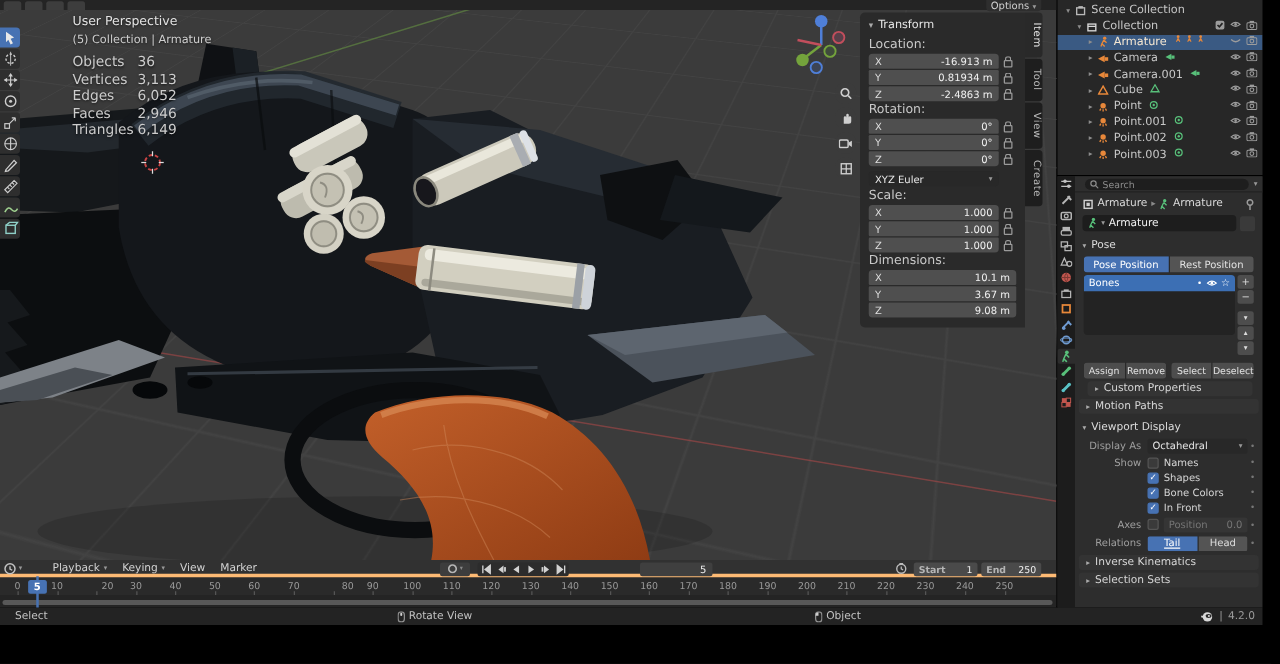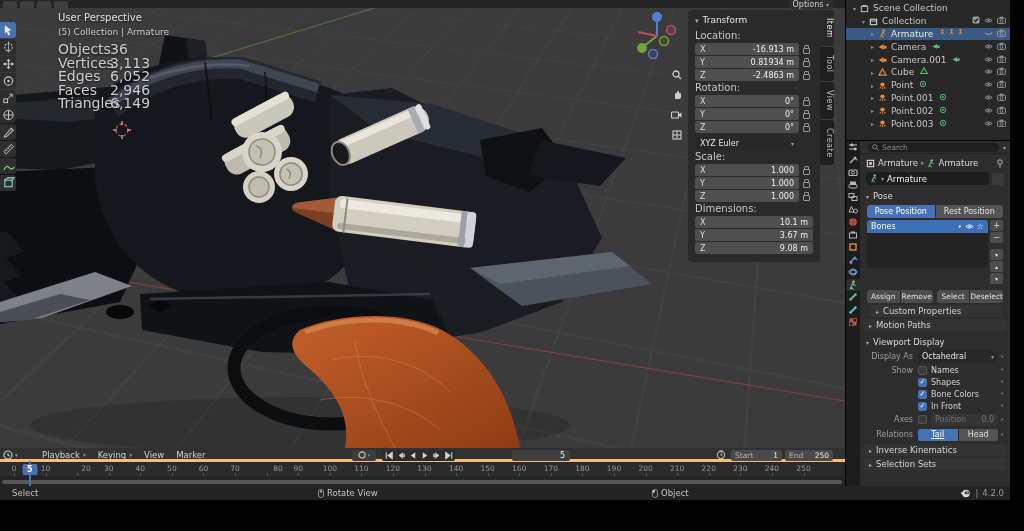--- a/index.html
+++ b/index.html
@@ -15,21 +15,21 @@
                  font-size:8px; line-height:9px; background:#2e2e2e; border-radius:0 0 3px 3px; z-index:31; }
   .floor { position:absolute; left:-350px; top:-60px; width:1800px; height:1100px; opacity:.55;
     background-image: repeating-linear-gradient(90deg, #484848 0 1px, transparent 1px 56px),
                       repeating-linear-gradient(0deg, #484848 0 1px, transparent 1px 56px);
     transform: perspective(650px) rotateX(58deg) rotateZ(12deg); transform-origin:55% 10%; }
   .scene-svg { position:absolute; left:0; top:0; z-index:5; }
 
   .vp-overlay { position:absolute; left:58px; top:11px; z-index:20; color:#e2e2e2; font-size:10px; line-height:14px;
                 text-shadow:0 1px 2px rgba(0,0,0,.6); }
   .vp-overlay .ctx { font-size:9px; color:#cfcfcf; }
-  .vp-stats { position:absolute; left:58px; top:43px; z-index:20; font-size:14px; line-height:13.5px; color:#cdcdcd;
+  .vp-stats { position:absolute; left:58px; top:43px; z-index:20; font-size:11px; line-height:13.5px; color:#cdcdcd;
               text-shadow:0 1px 2px rgba(0,0,0,.6); }
   .vp-stats .srow { display:flex; }
   .vp-stats .sl { width:52px; }
   .vp-stats .sv { }
 
   .vp-tools { position:absolute; left:0; top:22px; width:17px; z-index:25; }
   .tbtn { width:16px; height:16px; margin-bottom:1px; background:#2e2e2e; border-radius:0 3px 3px 0;
           display:flex; align-items:center; justify-content:center; }
   .tbtn.active { background:#4772b3; }
   .tbtn svg { display:block; }
@@ -148,21 +148,21 @@
   .autokey { position:absolute; left:352px; top:1.5px; width:24px; height:11px; background:#3d3d3d;
              border-radius:2px; display:flex; align-items:center; justify-content:center; gap:2px; }
   .pbgroup { position:absolute; left:382px; top:1.5px; display:flex; gap:1px; background:#2c2c2c;
              border-radius:2px; padding:0 1px; }
   .pbtn { width:11px; height:11px; display:flex; align-items:center; justify-content:center; }
   .framefield { position:absolute; left:512px; top:1.5px; width:58px; height:11px; background:#3f3f3f;
                 border-radius:2px; font-size:8px; color:#eee; text-align:right; line-height:11px; padding:0 5px; }
   .tl-clock { position:absolute; left:716px; top:2px; }
   .rangebox { position:absolute; top:1.5px; height:11px; background:#4a4a4a; border-radius:2px; display:flex;
               align-items:center; padding:0 4px; font-size:7.5px; }
-  .rangebox .rl { color:#b5b5b5; }
+  .rangebox .rl { color:#b5b5b5;font-weight:bold; }
   .rangebox .rv { color:#f0f0f0; margin-left:auto; }
   .ruler { position:relative; height:14px; background:#2a2a2a; }
   .tick { position:absolute; top:2px; font-size:7.5px; color:#9a9a9a; transform:translateX(-50%); }
   .tickmark { position:absolute; bottom:0; width:1px; height:3px; background:#555; }
   .tl-body { position:relative; height:9px; background:#242424; }
   .hscroll { position:absolute; left:2px; right:3px; bottom:1px; height:4px; background:#585858; border-radius:2px; }
   .playhead-chip { position:absolute; top:1.5px; width:15px; height:11px; background:#4772b3; border-radius:2px;
                    color:#fff; font-size:8px; font-weight:bold; text-align:center; line-height:11px;
                    transform:translateX(-50%); z-index:5; }
   .playhead-line { position:absolute; top:13px; width:2px; bottom:0; background:#4772b3; z-index:4;

